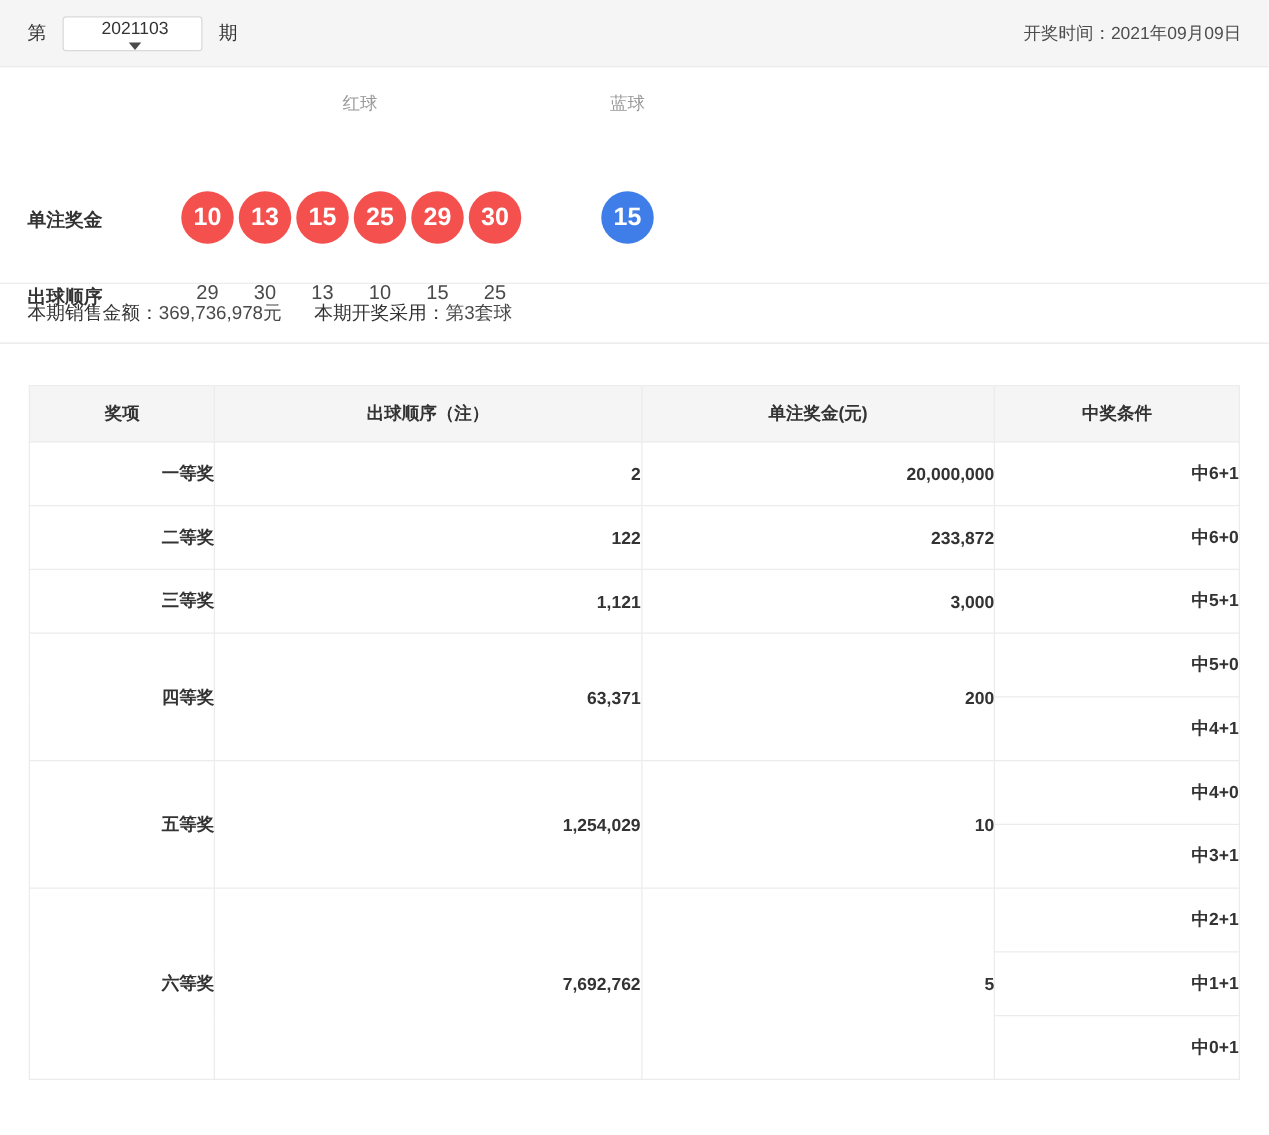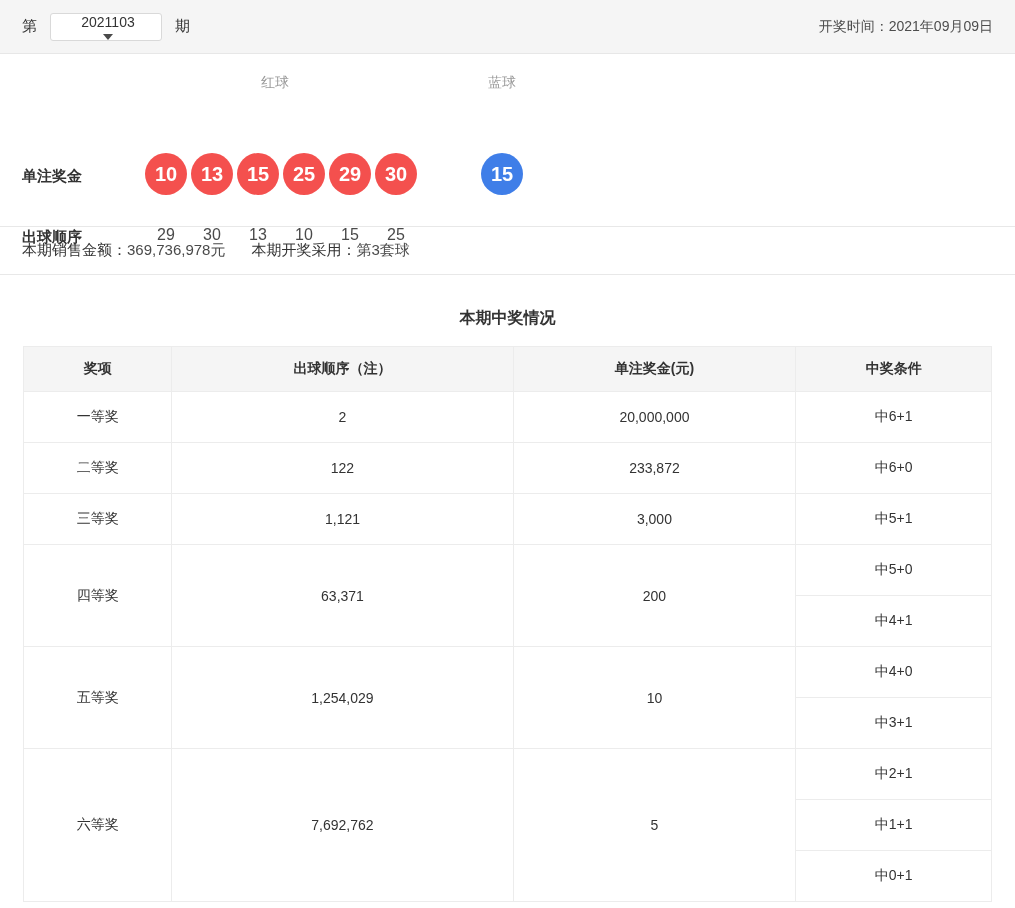--- a/index.html
+++ b/index.html
@@ -50,21 +50,21 @@
 
   
   .numbers-section { position: relative; height: 172px; background: #fff; }
   .group-label {
     position: absolute;
     top: 20px;
     text-align: center;
     font-size: 14px;
     color: #9a9a9a;
   }
-  .red-group-label { left: 139px; width: 272px; }
+  .red-group-label { left: 152px; width: 272px; }
   .blue-group-label { left: 481px; width: 42px; }
   .row-label {
     position: absolute;
     left: 22px;
     font-size: 15px;
     font-weight: bold;
     color: #333;
   }
   .winning-label { top: 113px; }
   .order-label   { top: 174px; }
@@ -123,21 +123,21 @@
     border: 1px solid #ececec;
     text-align: center;
     font-size: 14px;
     color: #333;
   }
   .prize-table th {
     height: 45px;
     background: #f5f5f5;
     font-weight: bold;
   }
-  .prize-table td { height: 51px; font-weight: normal; }
+  .prize-table td { height: 51px; font-weight: bold; text-align: right; }
   .col-prize  { width: 148px; }
   .col-count  { width: 340px; }
   .col-amount { width: 282px; }
   .col-cond   { width: 195px; }
 </style>
 </head>
 <body>
 
 <div class="topbar">
   <div class="topbar-left">
@@ -184,21 +184,20 @@
     <span class="pool-label">本期销售金额：</span>
     <span class="pool-value">369,736,978元</span>
   </div>
   <div class="pool-item">
     <span class="pool-label">本期开奖采用：</span>
     <span class="pool-value">第3套球</span>
   </div>
 </div>
 
 <div class="table-section">
-  <div class="table-title">本期中奖情况</div>
   <table class="prize-table">
     <thead>
       <tr>
         <th class="col-prize">奖项</th>
         <th class="col-count">出球顺序（注）</th>
         <th class="col-amount">单注奖金(元)</th>
         <th class="col-cond">中奖条件</th>
       </tr>
     </thead>
     <tbody>

